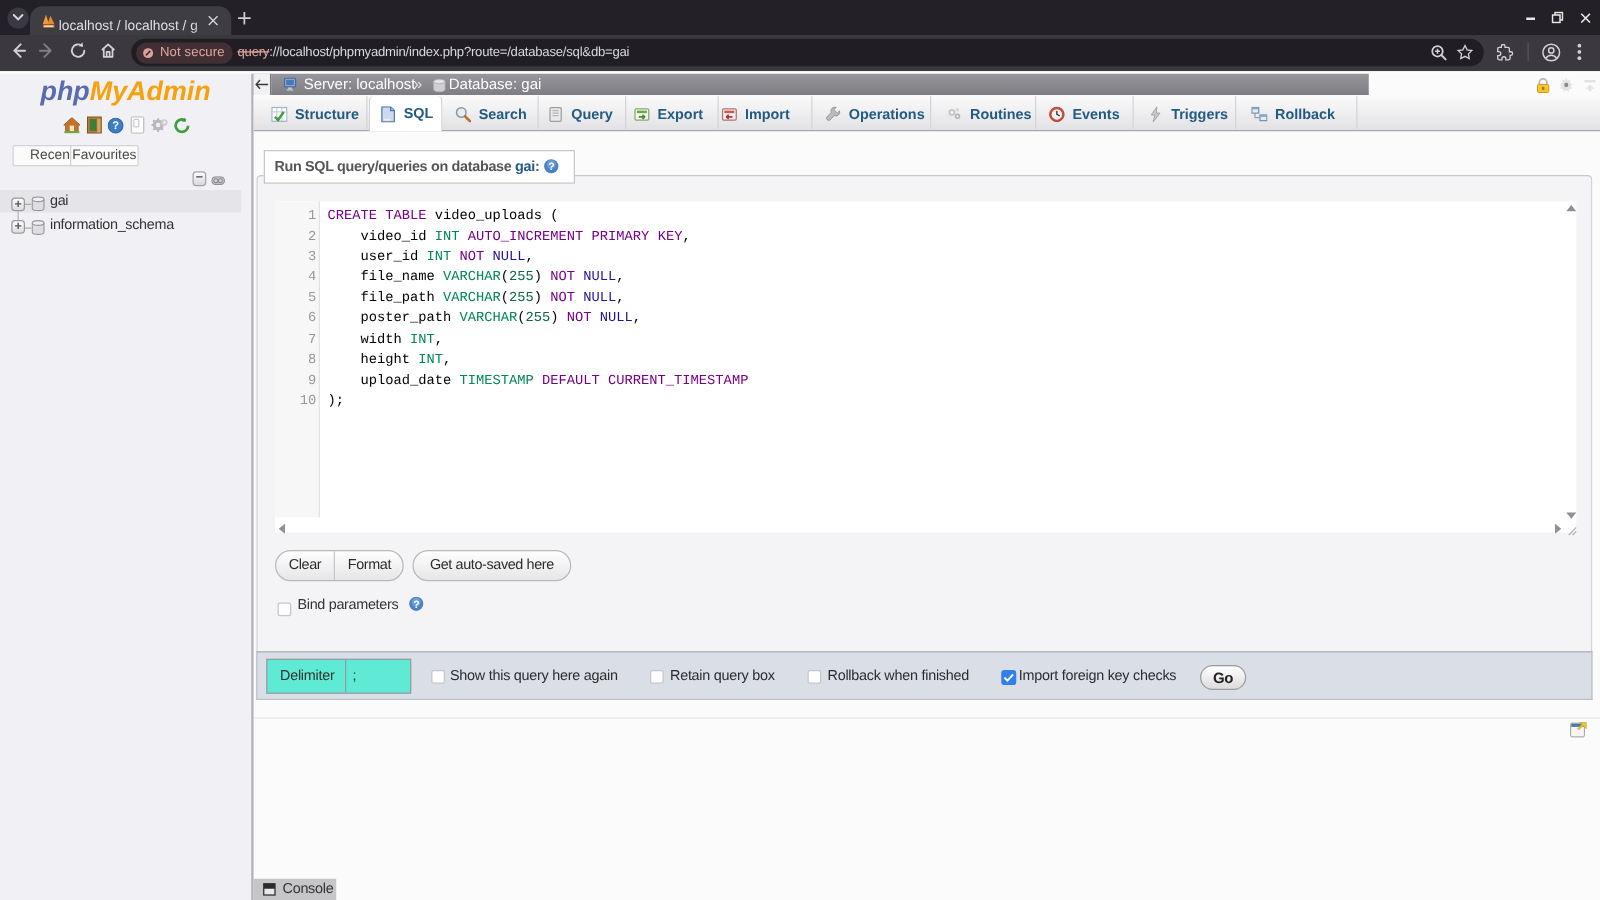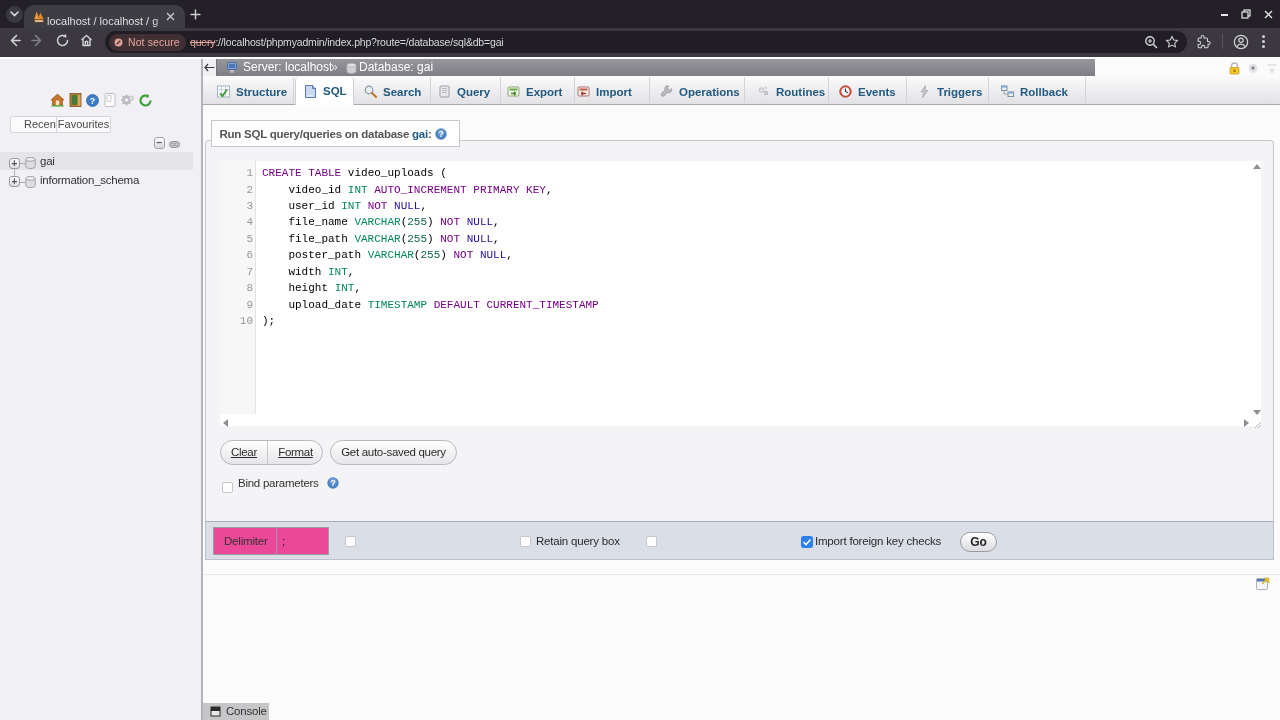--- a/index.html
+++ b/index.html
@@ -61,28 +61,28 @@
   #editor { position:absolute; left:14px; top:20px; width:1041px; height:265px; background:#fff; }
   #gutter { position:absolute; left:0; top:0; width:36px; height:253px; background:#f7f7f7; border-right:1px solid #e3e3e3; }
   #code { position:absolute; left:0; top:4.2px; font-family:"Liberation Mono",monospace; font-size:11px;
      line-height:16.42px; white-space:pre; }
   .ln { display:inline-block; width:42px; padding-right:9px; text-align:right; color:#999; }
   .kw { color:#770088; } .ty { color:#008855; } .nm { color:#116644; } .at { color:#221199; }
   .arrow { position:absolute; width:0; height:0; }
   
   .pbtn { position:absolute; border:1px solid #b9b9bd; background:linear-gradient(#fefefe,#e6e6e9);
      color:#2c2c2c; font-size:11.5px; letter-spacing:-0.3px; text-align:center; }
-  #btngroup { left:14px; top:299px; width:103px; height:25px; border-radius:13px; display:flex;text-decoration:underline; }
+  #btngroup { left:14px; top:299px; width:103px; height:25px; border-radius:13px; display:flex; }
   #btngroup div { flex:none; line-height:23px; }
   #btn3 { left:124px; top:299px; width:127px; height:25px; border-radius:13px; line-height:23px; }
   .cb { position:absolute; width:11px; height:11px; background:#fdfdfd; border:1px solid #c6c6cb; border-radius:2px; }
   
   #sqlfooter { left:2px; top:462px; width:1069px; height:39px; background:#dadfe7;
      border:1px solid #bcc0c8; border-top:1px solid #a9adb5; font-size:11.5px; letter-spacing:-0.2px; color:#2b2b2b; }
-  #delimbox { position:absolute; left:7px; top:5px; width:116px; height:28px; background:#ec4899; border:1px solid #9b9ba0; }
+  #delimbox { position:absolute; left:7px; top:5px; width:116px; height:28px; background:#5eead4; border:1px solid #9b9ba0; }
   #delimbox .lab { position:absolute; left:10px; top:0; line-height:26px; color:#333; }
   #delimbox .div { position:absolute; left:62px; top:0; width:1px; height:26px; background:#9b9ba0; }
   .flab { position:absolute; top:0; line-height:39px; }
   #gobtn { position:absolute; left:754px; top:10px; width:37px; height:20px; border-radius:10px;
      border:1px solid #9b9ba0; background:linear-gradient(#fff,#dcdcdf); font-weight:bold; font-size:12px;
      text-align:center; line-height:18px; color:#222; }
   #console { left:0; top:644px; width:66px; height:17px; background:#c6c6c9; font-size:11.5px; letter-spacing:-0.2px; color:#333; }
 </style>
 </head>
 <body>
@@ -163,20 +163,21 @@
   <circle cx="12" cy="9.5" r="3.2" stroke="#d2d2d5" stroke-width="1.8" fill="none"></circle>
   <path d="M5.5 19a7.5 7.5 0 0 1 13 0" stroke="#d2d2d5" stroke-width="1.8" fill="none"></path>
 </svg>
 <div class="abs" style="left:1262px;top:35px;width:4px;height:14px;color:#d2d2d5">
   <div style="width:3px;height:3px;border-radius:50%;background:#d2d2d5;margin-bottom:2px"></div>
   <div style="width:3px;height:3px;border-radius:50%;background:#d2d2d5;margin-bottom:2px"></div>
   <div style="width:3px;height:3px;border-radius:50%;background:#d2d2d5"></div>
 </div>
 
 <div class="abs" id="sidebar">
+  <div id="logo"><span class="b">php</span><span class="o">MyAdmin</span></div>
   <div id="navicons">
 
     <svg width="15" height="13" viewBox="0 0 15 13">
       <path d="M7.5 0 L14 6 H12.5 V11 H2.5 V6 H1 Z" fill="#c4742c" stroke="#9a5a1e" stroke-width="0.7"></path>
       <rect x="5.8" y="6.5" width="3.4" height="4.5" fill="#f4e3c5"></rect>
       <rect x="1.5" y="11" width="12" height="1.6" fill="#69a93e"></rect>
     </svg>
 
     <svg width="13" height="14" viewBox="0 0 13 14">
       <rect x="1" y="0.5" width="11" height="13" fill="#b57b38" stroke="#7d5322" stroke-width="0.8"></rect>
@@ -382,40 +383,42 @@
       <div class="arrow" style="left:3px;top:258px;border-top:4px solid transparent;border-bottom:4px solid transparent;border-right:5px solid #8f8f94"></div>
       <div class="arrow" style="left:1024px;top:258px;border-top:4px solid transparent;border-bottom:4px solid transparent;border-left:5px solid #8f8f94"></div>
       <svg style="position:absolute;left:1033px;top:259px" width="9" height="9" viewBox="0 0 9 9">
         <path d="M8 2 L2 8 M8 5 L5 8 M8 8 L8 8" stroke="#b4b4ba" stroke-width="1"></path>
       </svg>
     </div>
     <div class="pbtn" id="btngroup">
       <div style="width:47px;border-right:1px solid #c6c6cb">Clear</div>
       <div style="width:55px">Format</div>
     </div>
-    <div class="pbtn" id="btn3">Get auto-saved query</div>
+    <div class="pbtn" id="btn3">Get auto-saved here</div>
     <div class="cb" style="left:16px;top:341px"></div>
     <div class="abs" style="left:32px;top:336px;font-size:11.5px;letter-spacing:-0.25px;color:#333">Bind parameters
       <svg style="vertical-align:-2px;margin-left:5px" width="12" height="12" viewBox="0 0 12 12">
           <circle cx="6" cy="6" r="5.7" fill="#4a82c3"></circle>
           <circle cx="6" cy="4.6" r="3.6" fill="#6b9cd4"></circle>
           <text x="6" y="9" font-size="8.5" font-weight="bold" fill="#fff" text-anchor="middle" font-family="Liberation Sans">?</text>
         </svg>
     </div>
   </div>
   <div class="abs" id="sqlfooter">
     <div id="delimbox">
         <span class="lab">Delimiter</span>
         <span class="div"></span>
         <span style="position:absolute;left:68px;line-height:26px">;</span>
       </div>
     <div class="cb" style="left:139px;top:14px"></div>
+    <span class="flab" style="left:154px">Show this query here again</span>
     <div class="cb" style="left:314px;top:14px"></div>
     <span class="flab" style="left:330px">Retain query box</span>
     <div class="cb" style="left:440px;top:14px"></div>
+    <span class="flab" style="left:456px">Rollback when finished</span>
     <div class="abs" style="left:595px;top:14px;width:12px;height:12px;background:#2f80ed;border-radius:2.5px">
       <svg width="12" height="12" viewBox="0 0 12 12">
           <path d="M2.5 6 L5 8.5 L9.5 3.5" stroke="#fff" stroke-width="1.6" fill="none"></path>
         </svg>
     </div>
     <span class="flab" style="left:609px">Import foreign key checks</span>
     <div id="gobtn">Go</div>
   </div>
   <div class="abs" style="left:0px;top:515px;width:1077px;height:1px;background:#e9e9eb"></div>
   <svg class="abs" style="left:1053px;top:518px" width="14" height="14" viewBox="0 0 14 14">

